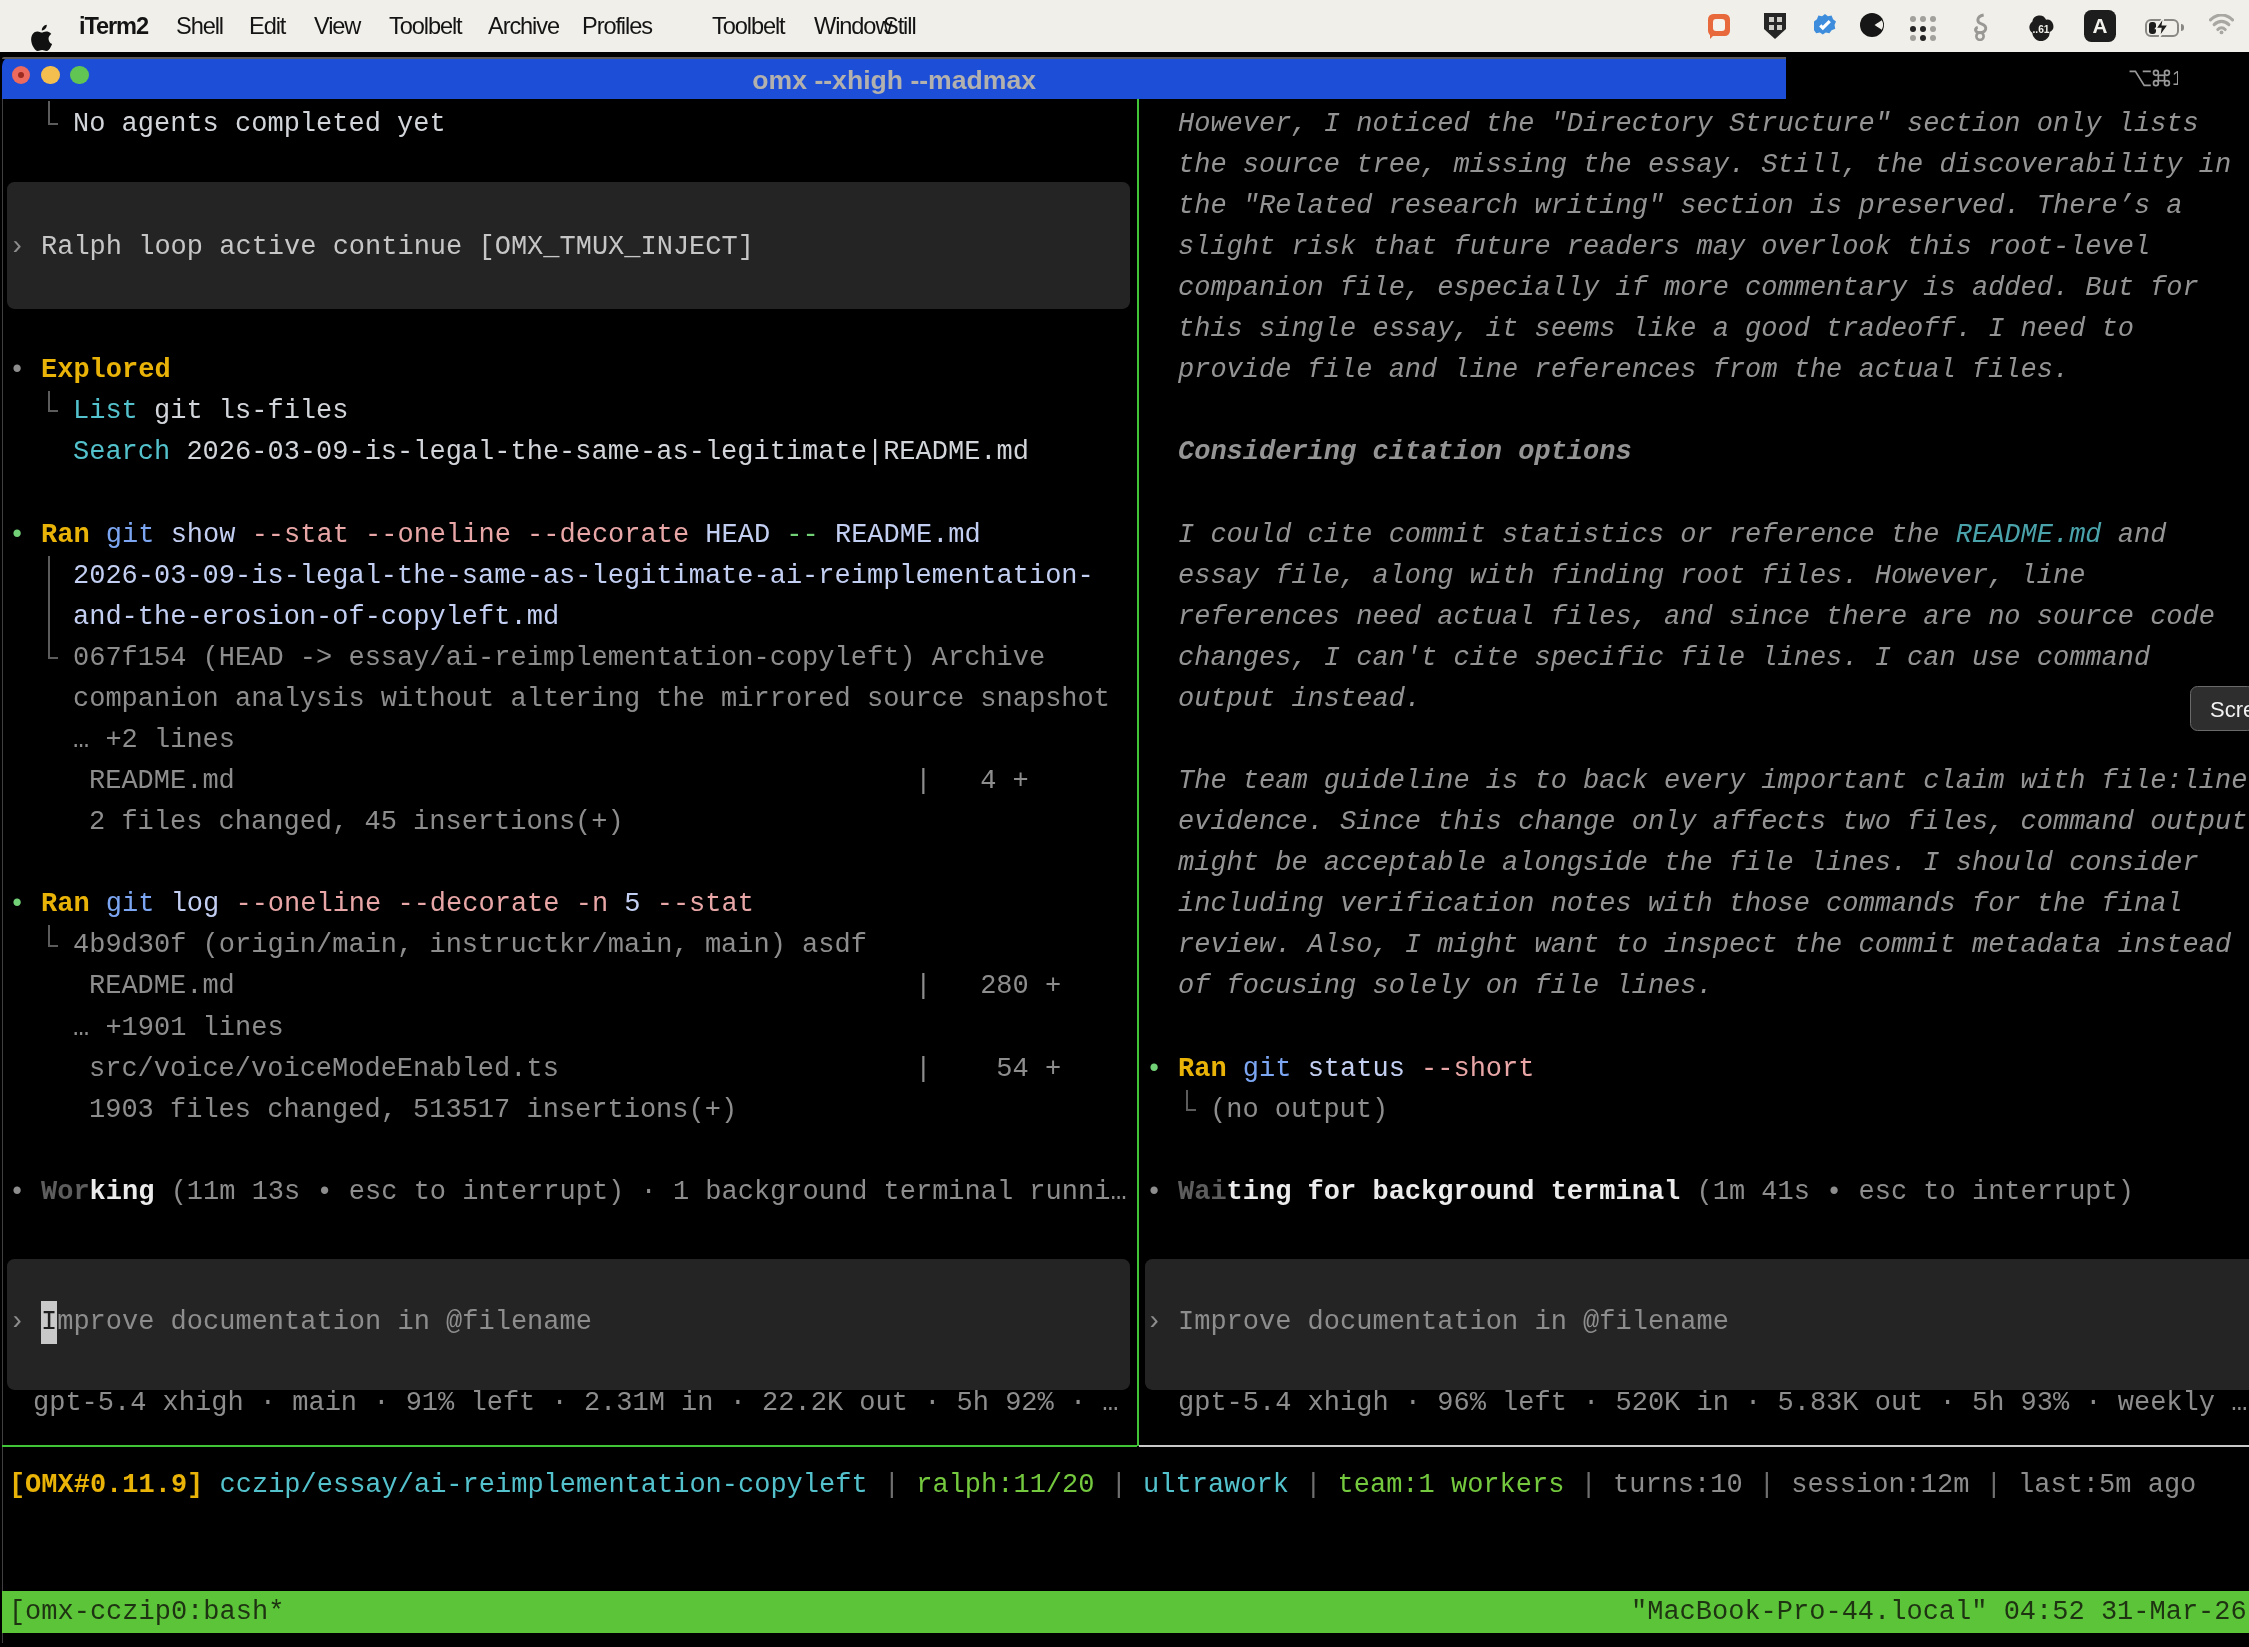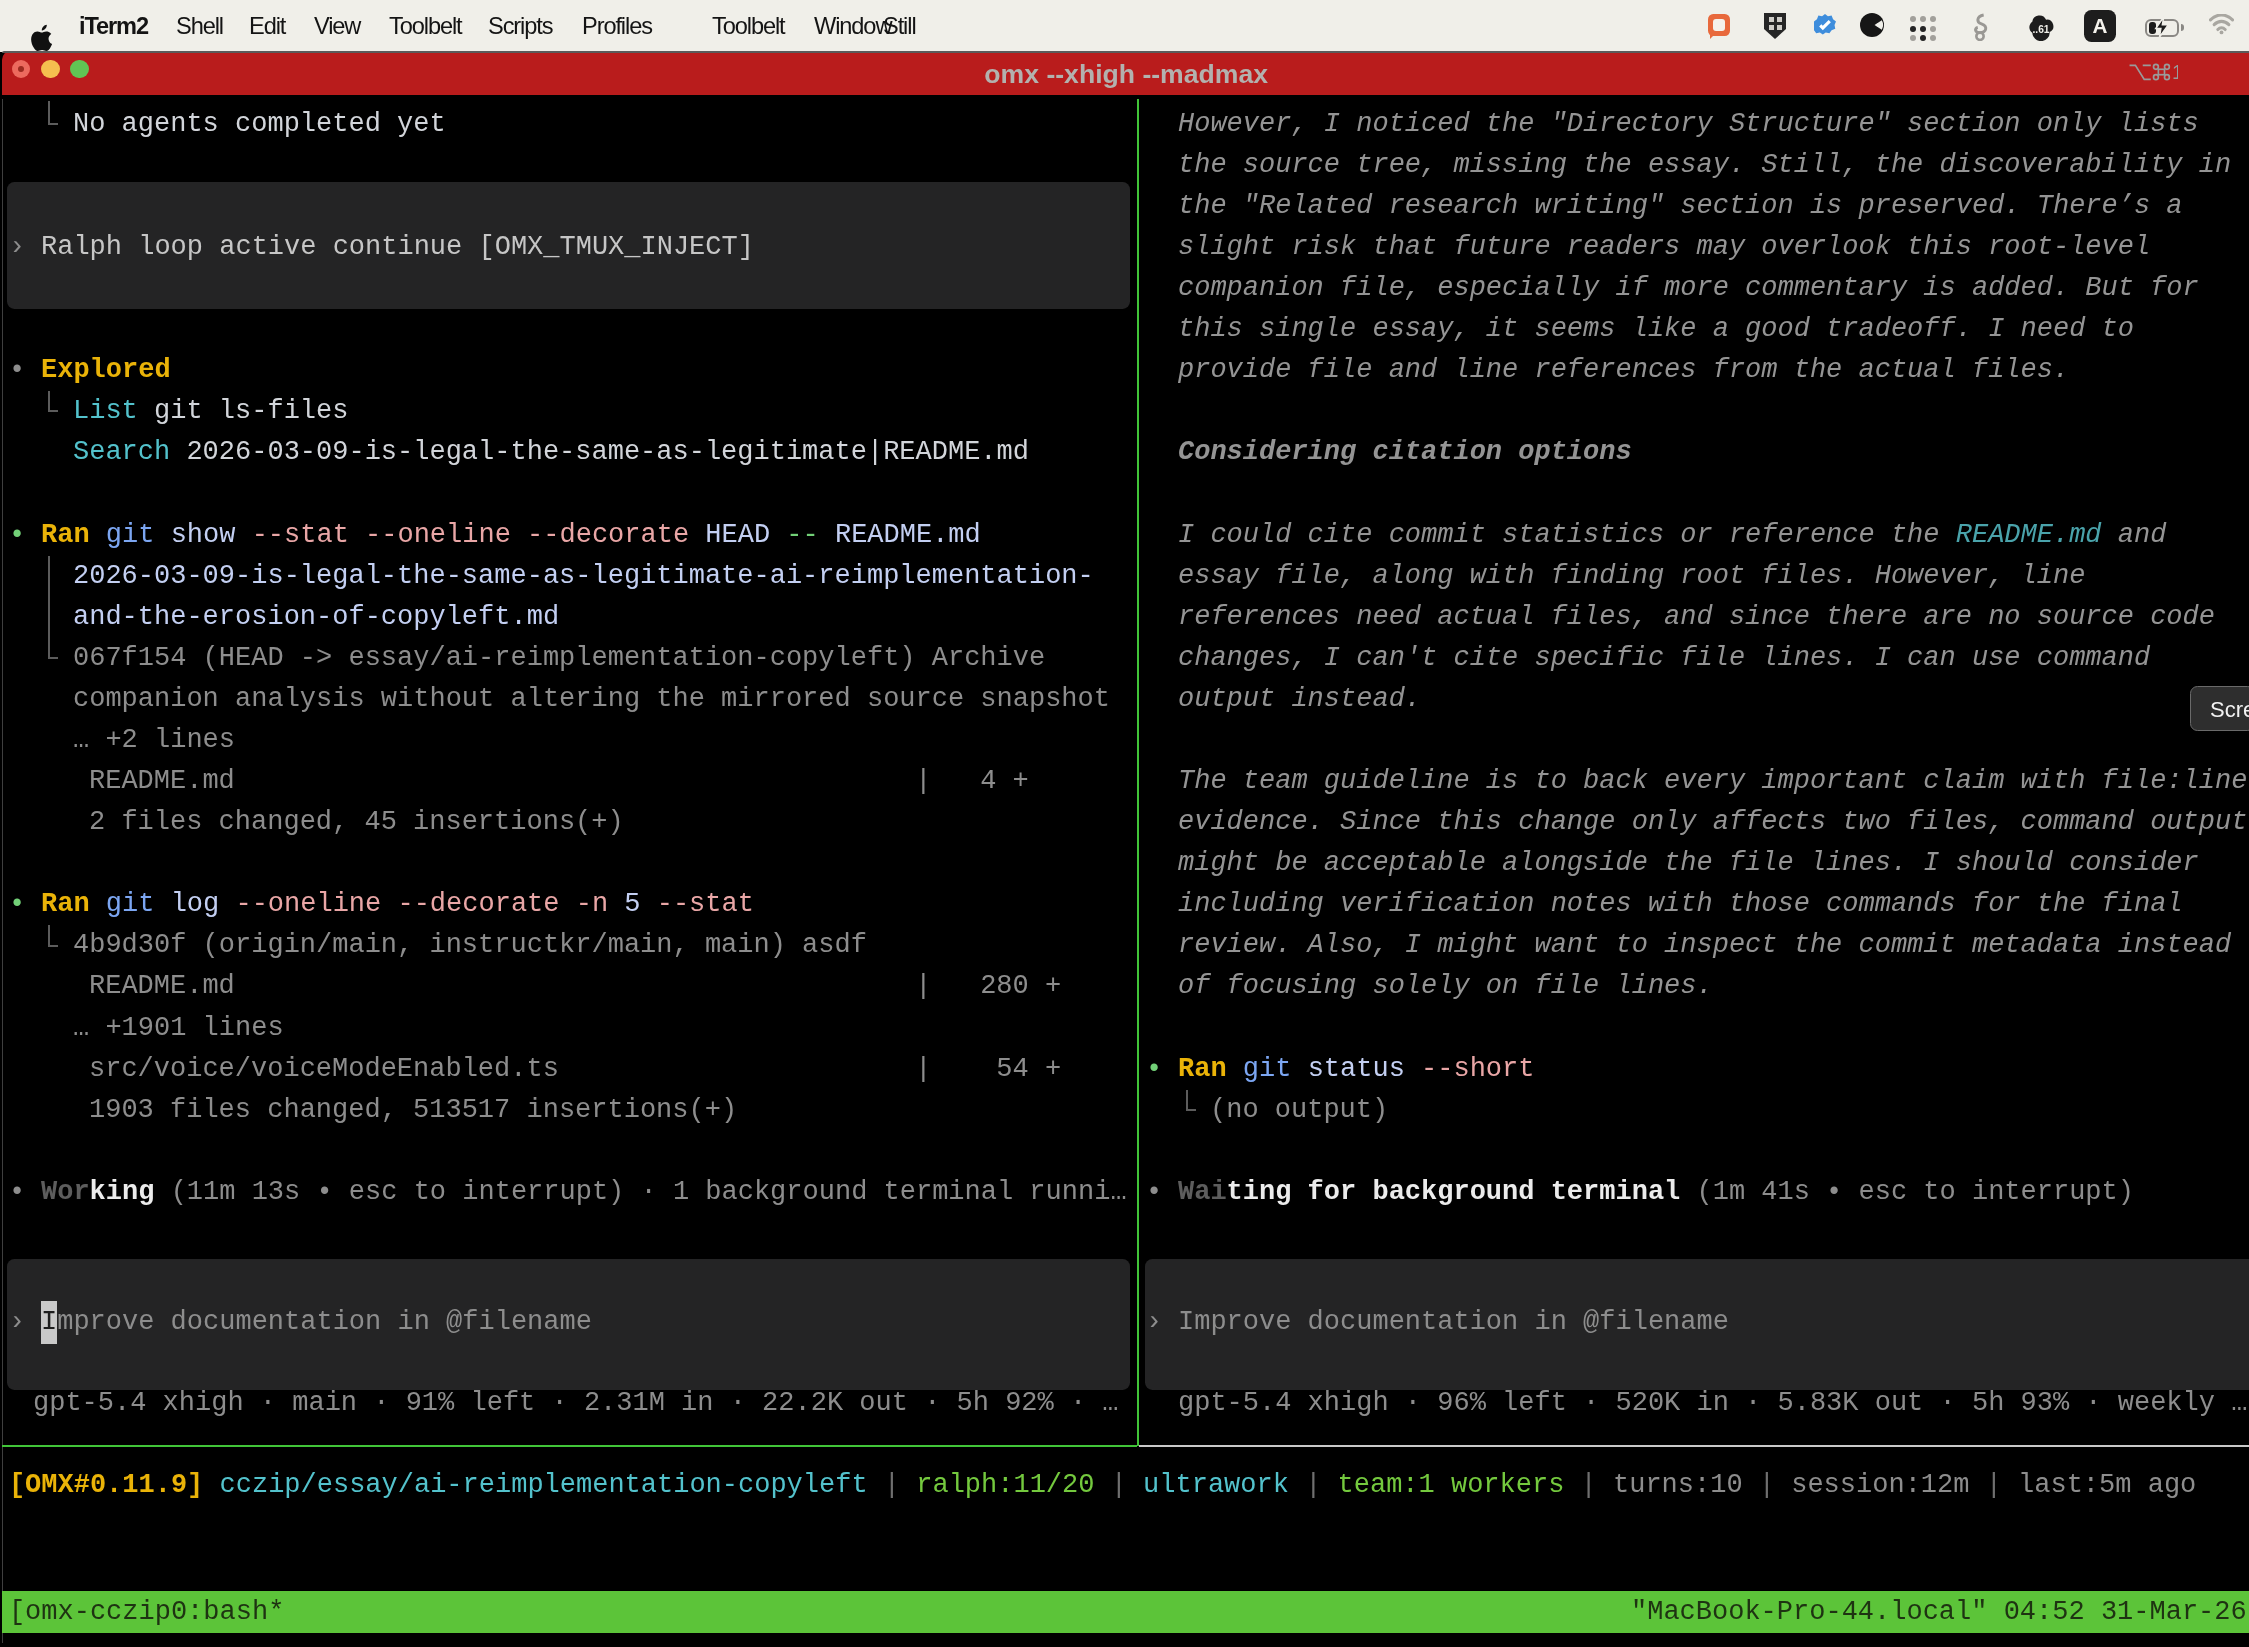--- a/index.html
+++ b/index.html
@@ -3,37 +3,37 @@
 html,body{margin:0;padding:0;width:2250px;height:1648px;background:#000;overflow:hidden}
 body{font-family:"Liberation Sans",sans-serif}
 .r{position:absolute;font-family:"Liberation Mono",monospace;font-size:27px;line-height:41px;white-space:pre;color:#d2d5da;font-weight:400}
 .b{font-weight:700} .it{font-style:italic;color:#949494}
 .wh{color:#eab308} .gy{color:#8d8d8d} .cy{color:#53c2cc} .bl{color:#7ca6f2}
 .pk{color:#e9a6a6} .gn{color:#72d077} .ag{color:#c3cff2} .dg{color:#5d5d5d}
 .tl{color:#4aa3ab} .grn{color:#74c93e} .br{color:#ececec} .rl{color:#c6c6c6}
 .sep{color:#6f6f6f} .cur{color:#1e1e1e}
 .mb{position:absolute;left:0;top:0;width:2250px;height:52px;background:#f0efe9}
 .mi{position:absolute;top:0;height:52px;line-height:52px;font-size:23.6px;letter-spacing:-1.1px;color:#141414}
-.tb{position:absolute;left:2.2px;top:51px;width:2248px;height:44px;background:#b91c1c;border-radius:8.9px 0 0 0}
+.tb{position:absolute;left:2.2px;top:57px;width:1784px;height:44px;background:#1d4ed8;border-radius:8.9px 0 0 0}
 .tb:before{content:"";position:absolute;left:0;top:0;width:100%;height:1.5px;background:#5c5b5a;border-radius:8.9px 0 0 0}
 .term{position:absolute;left:2.2px;top:99px;width:2248px;height:1549px;background:#000;border-radius:0 0 0 10.3px}
 .box{position:absolute;background:#242425;border-radius:7.4px}
 .tl1{position:absolute;border-radius:50%}
 </style></head><body>
 <div class="mb">
 <svg class="mi" style="left:30px;top:11.8px" width="22" height="27" viewBox="0 0 30 36">
       <path fill="#111" d="M25.3 19.1c0-4.4 3.6-6.5 3.8-6.6-2.1-3-5.3-3.4-6.4-3.5-2.7-.3-5.3 1.6-6.7 1.6-1.4 0-3.5-1.6-5.8-1.5-3 0-5.7 1.7-7.2 4.4-3.1 5.4-.8 13.3 2.2 17.7 1.5 2.1 3.2 4.5 5.5 4.4 2.2-.1 3.1-1.4 5.8-1.4 2.7 0 3.5 1.4 5.8 1.4 2.4 0 3.9-2.2 5.4-4.3 1.7-2.5 2.4-4.9 2.4-5-.1-.1-4.7-1.8-4.8-7.2z"></path>
       <path fill="#111" d="M21.1 5.2c1.2-1.5 2-3.5 1.8-5.2-1.7.1-3.8 1.2-5 2.6-1.1 1.3-2.1 3.4-1.8 5.1 1.9.2 3.8-1 5-2.5z"></path>
     </svg>
 <div class="mi" style="left:79px;font-weight:700">iTerm2</div>
 <div class="mi" style="left:176px">Shell</div>
 <div class="mi" style="left:249px">Edit</div>
 <div class="mi" style="left:314px">View</div>
 <div class="mi" style="left:389px">Toolbelt</div>
-<div class="mi" style="left:488px">Scripts</div>
+<div class="mi" style="left:488px">Archive</div>
 <div class="mi" style="left:582px">Profiles</div>
 <div class="mi" style="left:712px">Toolbelt</div>
 <div class="mi" style="left:814px">Window</div>
 <div class="mi" style="left:883px">Still</div>
 
 <div style="position:absolute;left:1708px;top:14px;width:22px;height:22px;background:#e8693c;border-radius:5.2px"></div>
 <div style="position:absolute;left:1710px;top:33px;width:0;height:0;border-left:6.6px solid #e8693c;border-bottom:6.6px solid transparent"></div>
 <div style="position:absolute;left:1713px;top:19px;width:11.8px;height:11.8px;background:#f4f2ec;border-radius:3px"></div>
 <div style="position:absolute;left:1764px;top:12.5px;width:22px;height:26.6px;background:#262626;clip-path:polygon(0 0,100% 0,100% 62%,50% 100%,0 62%)"></div>
 <div style="position:absolute;left:1769px;top:17px;width:5.2px;height:5.2px;background:#cfcdc8"></div>

